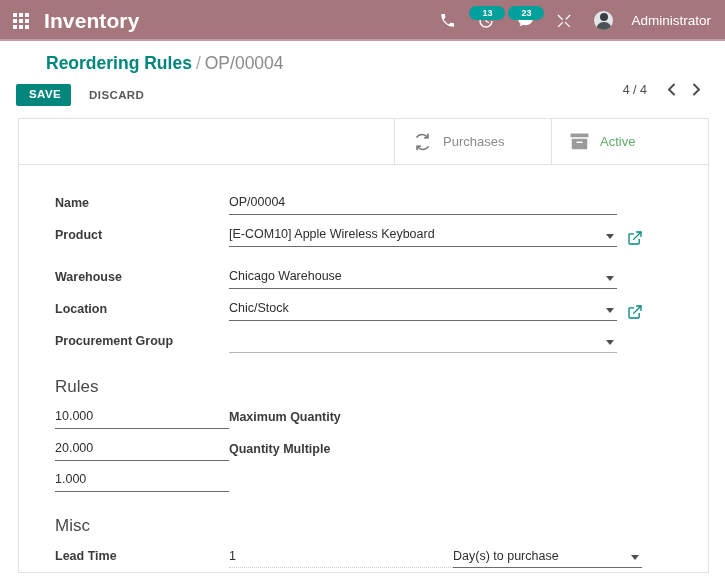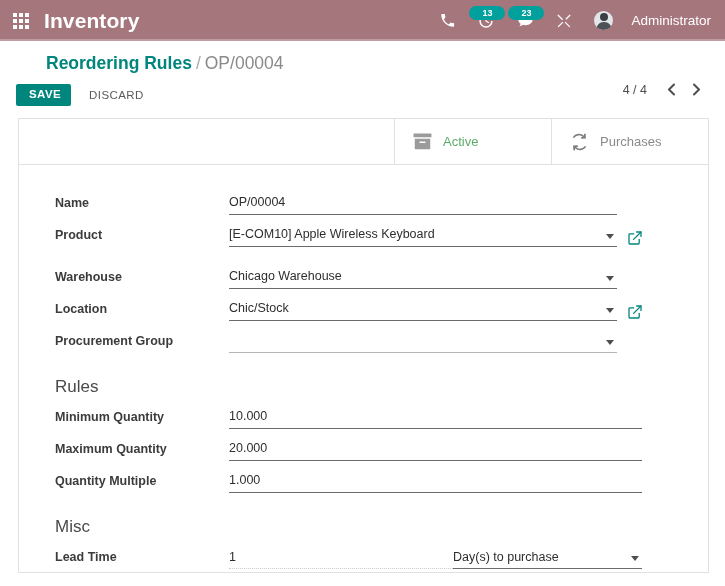--- a/index.html
+++ b/index.html
@@ -128,21 +128,21 @@
     border-radius: 2px;
     cursor: pointer;
     font-family: inherit;
     line-height: 1;
   }
   #discard-button {
     background: transparent;
     border: none;
     color: #5a5a5a;
     font-size: 11.5px;
-    font-weight: normal;
+    font-weight: bold;
     letter-spacing: .4px;
     margin-left: 14px;
     cursor: pointer;
     font-family: inherit;
     padding: 5px 4px;
   }
   #pager {
     position: absolute;
     right: 16px;
     top: 40px;
@@ -368,39 +368,39 @@
     </button>
   </div>
 </div>
 
 <div id="sheet-wrap">
 
   <div id="button-box">
 
     <div class="stat-button">
       <span class="stat-icon">
+        <svg width="19" height="18" viewBox="0 0 20 19" fill="#7d7d7d">
+            <path d="M4.4 5.3a6 6 0 0 1 9.3-1.1l-2 .1.1 1.8 5-.3-.3-5-1.8.1.1 2.1A7.9 7.9 0 0 0 2.8 4.4l1.6.9z"></path>
+            <path d="M15.6 13.7a6 6 0 0 1-9.3 1.1l2-.1-.1-1.8-5 .3.3 5 1.8-.1-.1-2.1a7.9 7.9 0 0 0 12-1.4l-1.6-.9z"></path>
+          </svg>
+      </span>
+      <span class="stat-label grey">Purchases</span>
+    </div>
+
+    <div class="stat-button">
+      <span class="stat-icon">
         <svg width="19" height="17" viewBox="0 0 20 18">
             <rect x="0.5" y="0.5" width="19" height="4" rx="0.6" fill="#9b9b9b"></rect>
             <path d="M1.8 6h16.4v10.5a.7.7 0 0 1-.7.7H2.5a.7.7 0 0 1-.7-.7V6z" fill="#9b9b9b"></path>
             <rect x="6.8" y="9" width="6.4" height="1.7" rx="0.6" fill="#ffffff"></rect>
           </svg>
       </span>
       <span class="stat-label green">Active</span>
     </div>
 
-    <div class="stat-button">
-      <span class="stat-icon">
-        <svg width="19" height="18" viewBox="0 0 20 19" fill="#7d7d7d">
-            <path d="M4.4 5.3a6 6 0 0 1 9.3-1.1l-2 .1.1 1.8 5-.3-.3-5-1.8.1.1 2.1A7.9 7.9 0 0 0 2.8 4.4l1.6.9z"></path>
-            <path d="M15.6 13.7a6 6 0 0 1-9.3 1.1l2-.1-.1-1.8-5 .3.3 5 1.8-.1-.1-2.1a7.9 7.9 0 0 0 12-1.4l-1.6-.9z"></path>
-          </svg>
-      </span>
-      <span class="stat-label grey">Purchases</span>
-    </div>
-
   </div>
 
   <div id="form-body">
 
     <div class="grp">
 
       <div class="lbl">Name</div>
       <div class="fld">
         <div class="fld-inner">
           <span class="fld-val">OP/00004</span>
@@ -463,21 +463,20 @@
       </div>
 
     </div>
 
     <div class="sec-space-top"></div>
     <div class="section-title">Rules</div>
     <div class="sec-space-mid"></div>
 
     <div class="grp">
 
-      <div class="lbl">Minimum Quantity</div>
       <div class="fld">
         <div class="fld-inner">
           <span class="fld-val">10.000</span>
         </div>
       </div>
 
       <div class="lbl">Maximum Quantity</div>
       <div class="fld">
         <div class="fld-inner">
           <span class="fld-val">20.000</span>

